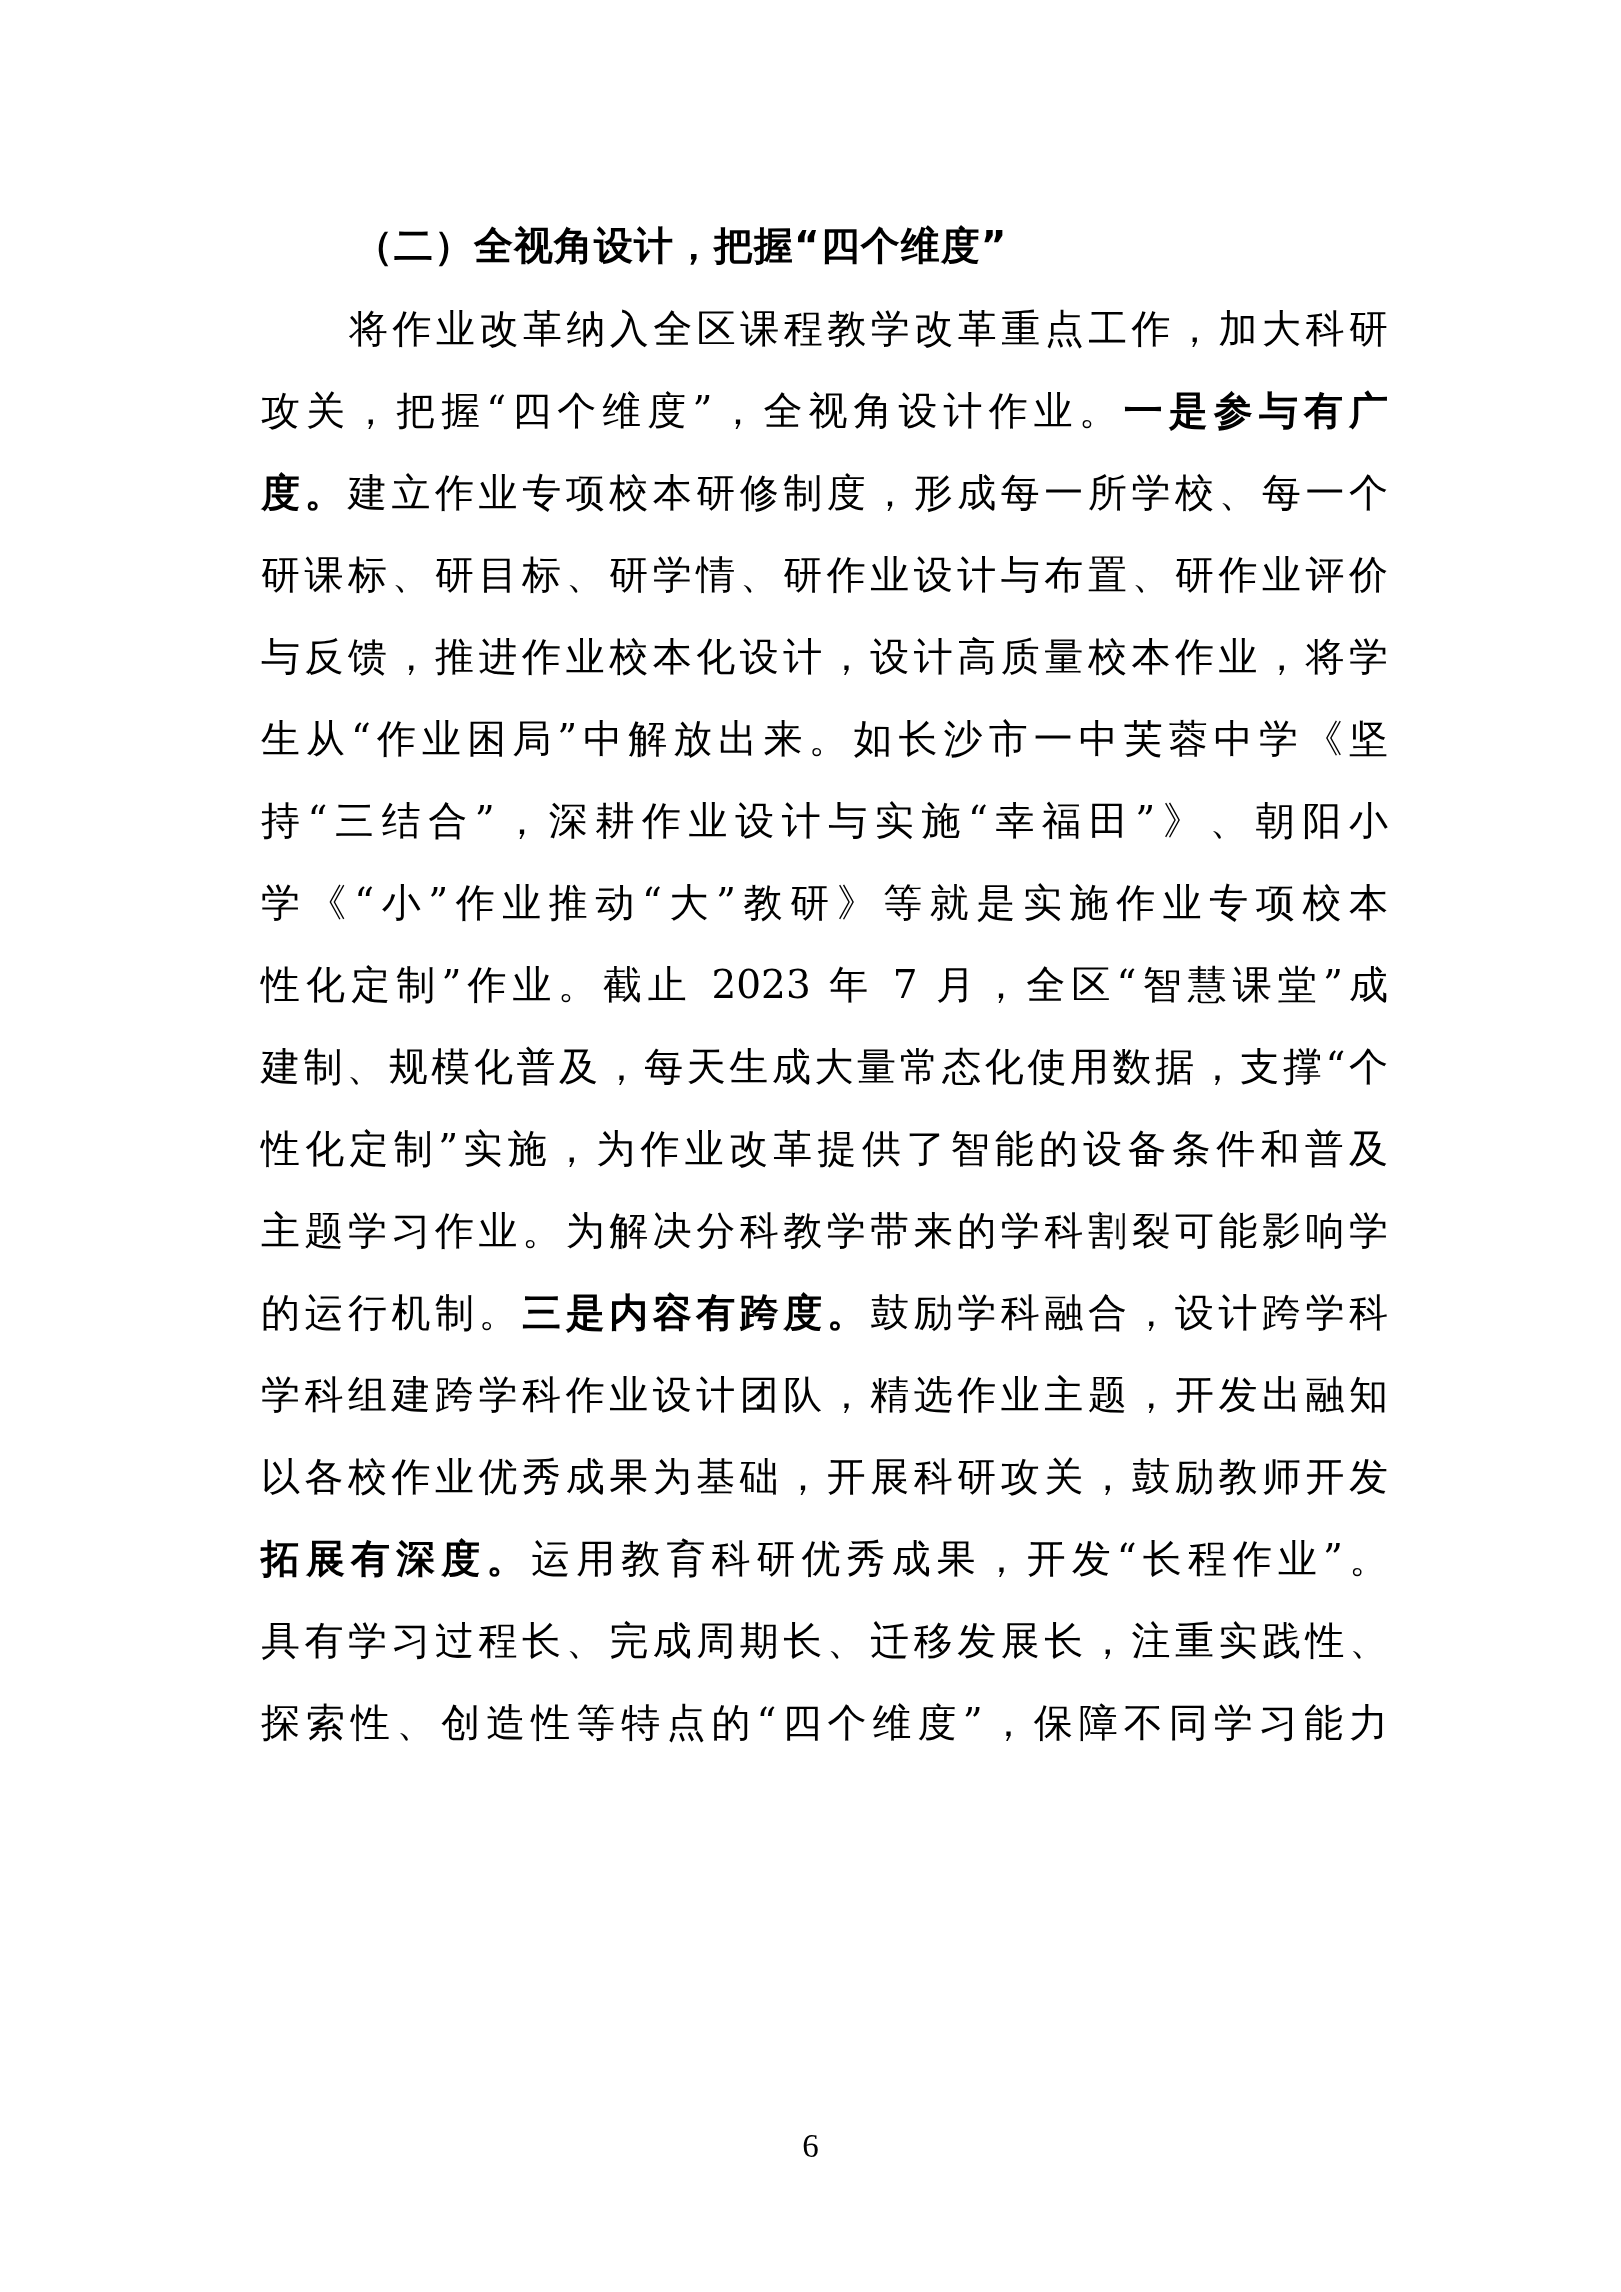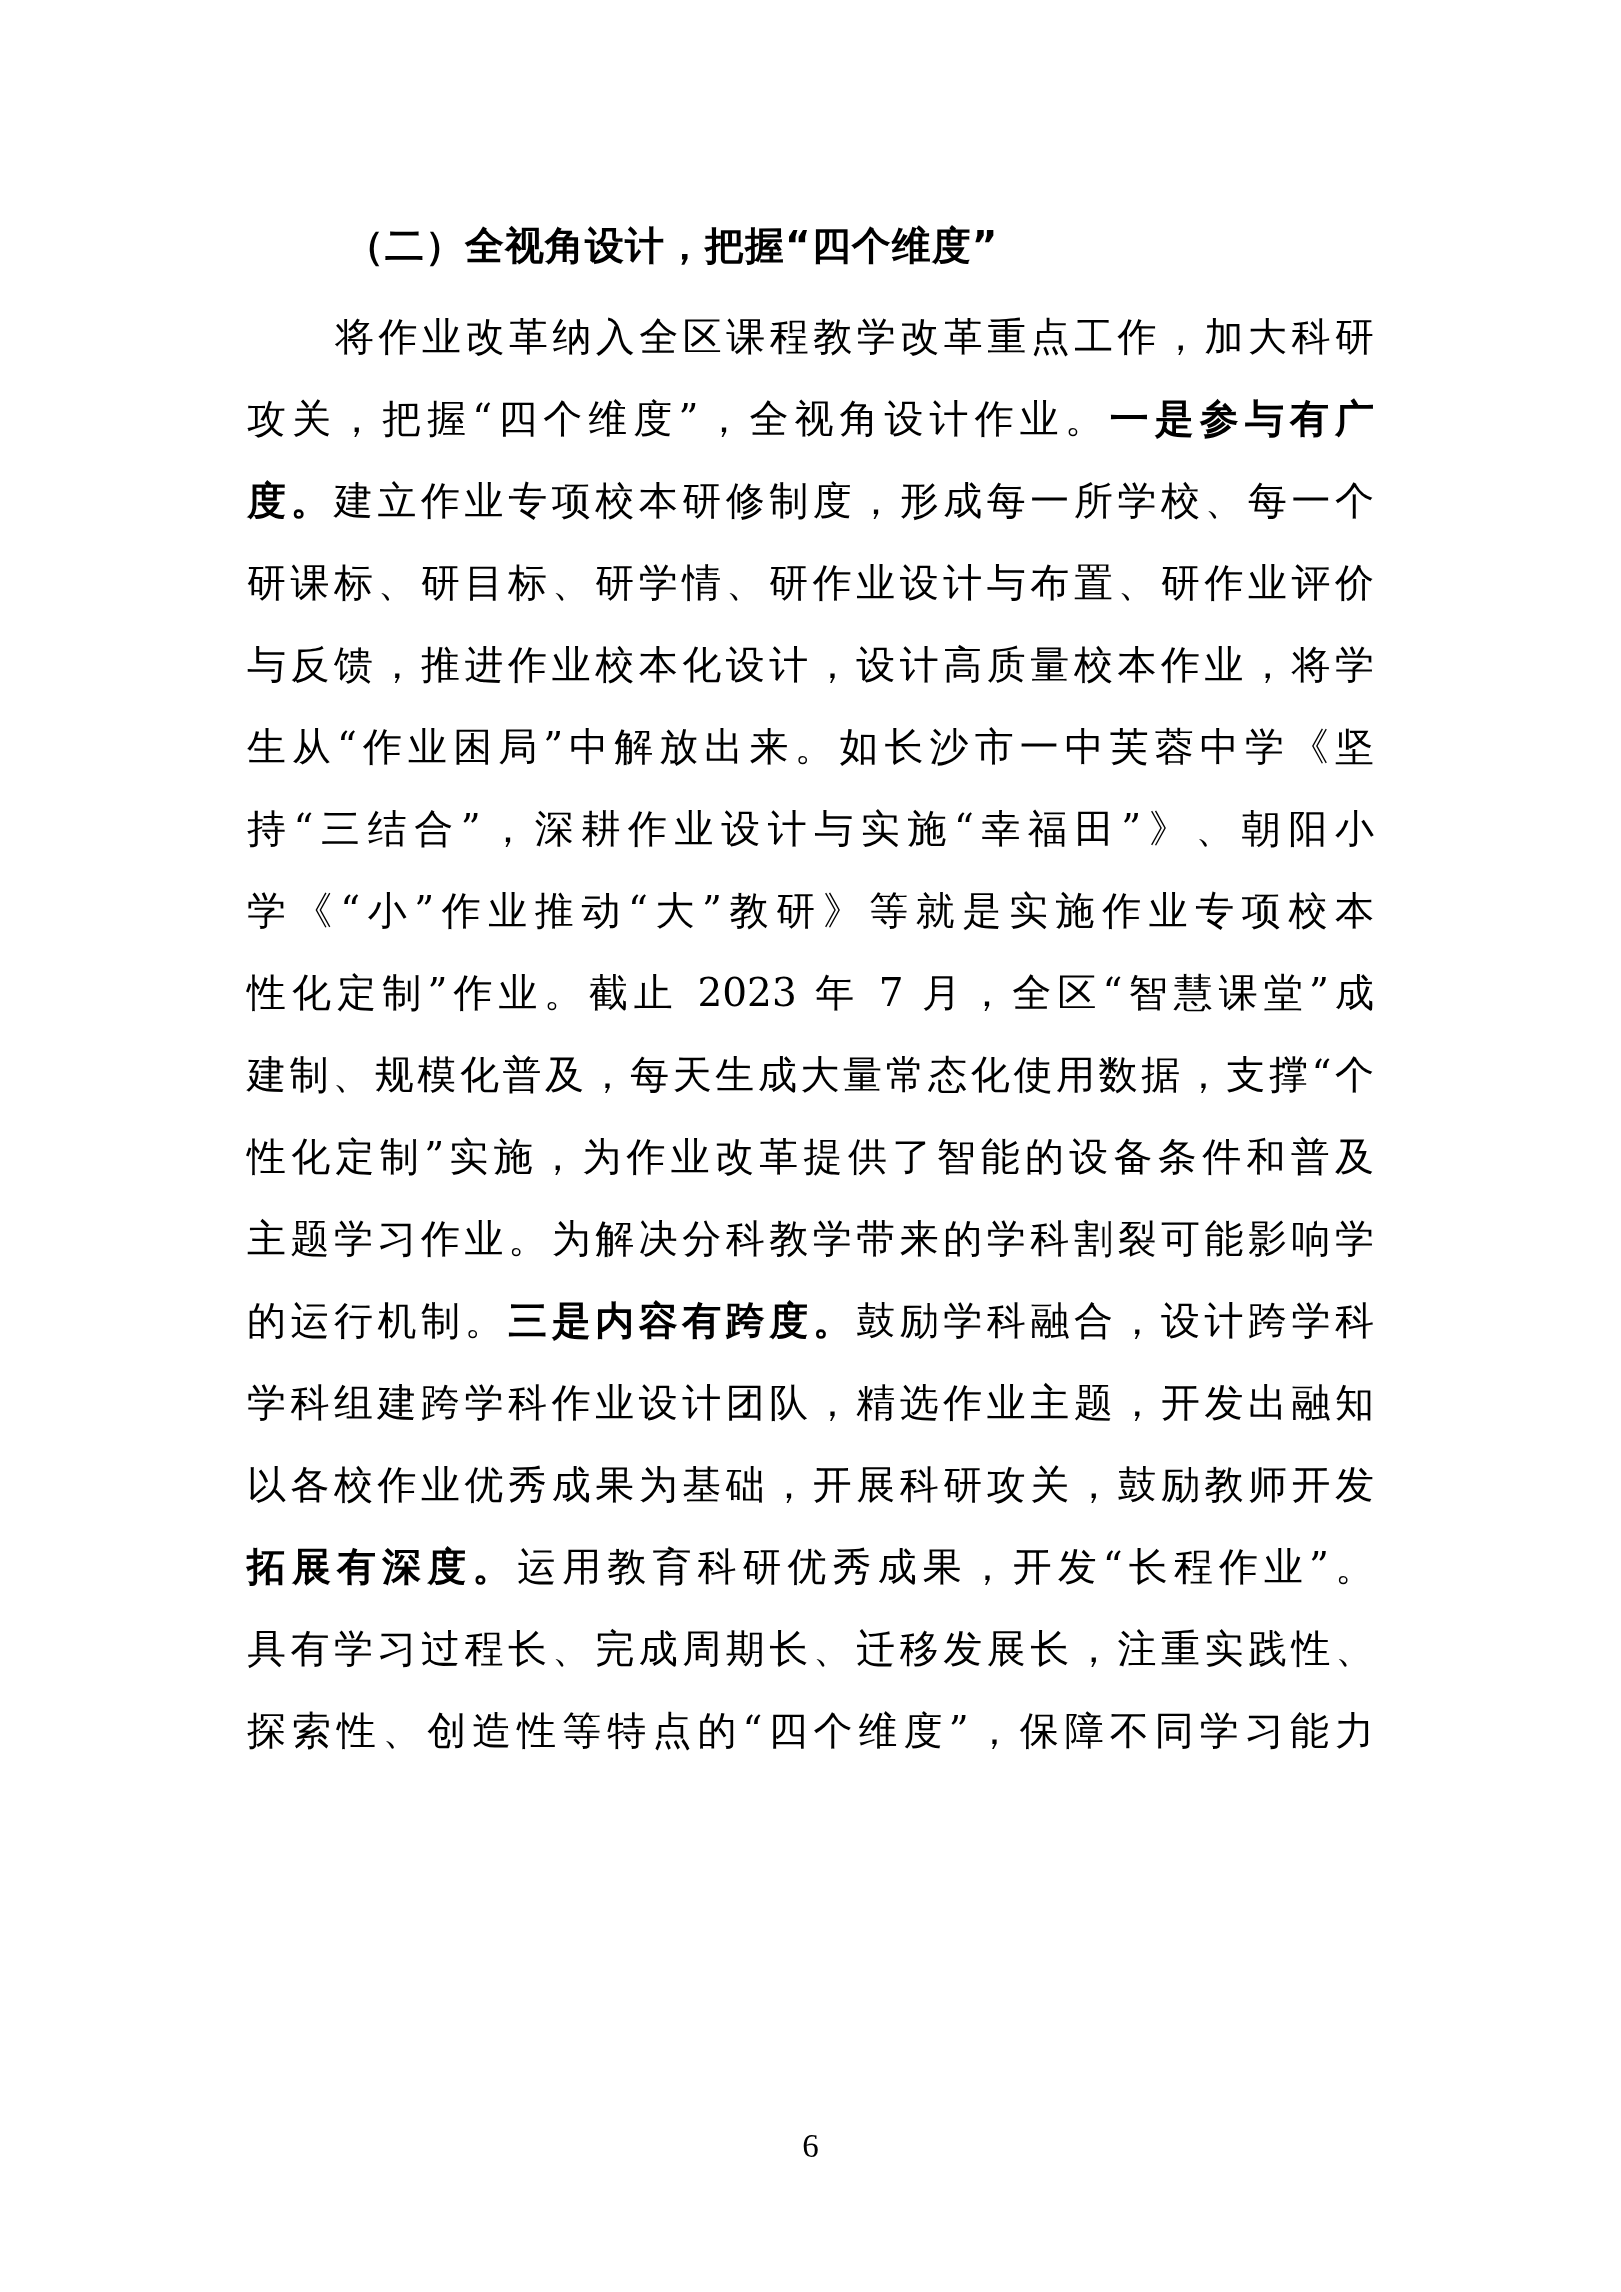--- a/index.html
+++ b/index.html
@@ -17,37 +17,36 @@
     }
     .page {
       position: absolute;
       left: 0; top: 0;
       width: 1621px;
       height: 2293px;
       background: #ffffff;
     }
     .heading {
       position: absolute;
-      left: 345px;
+      left: 354px;
       top: 218px;
       height: 55px;
       font-family: "DejaVu Sans", "Liberation Sans", sans-serif;
       font-weight: bold;
       font-size: 39px;
       line-height: 55px;
       letter-spacing: 1px;
       white-space: nowrap;
       text-align: right;
     }
     .body-text {
       position: absolute;
-      left: 247px;
+      left: 261px;
       top: 300px;
       width: 1127px;
-      margin-top: 8px;
     }
     .line {
       position: relative;
       height: 82px;
       font-size: 39px;
       line-height: 57px;
       white-space: nowrap;
       text-align: justify;
       text-align-last: justify;
       letter-spacing: 0;

